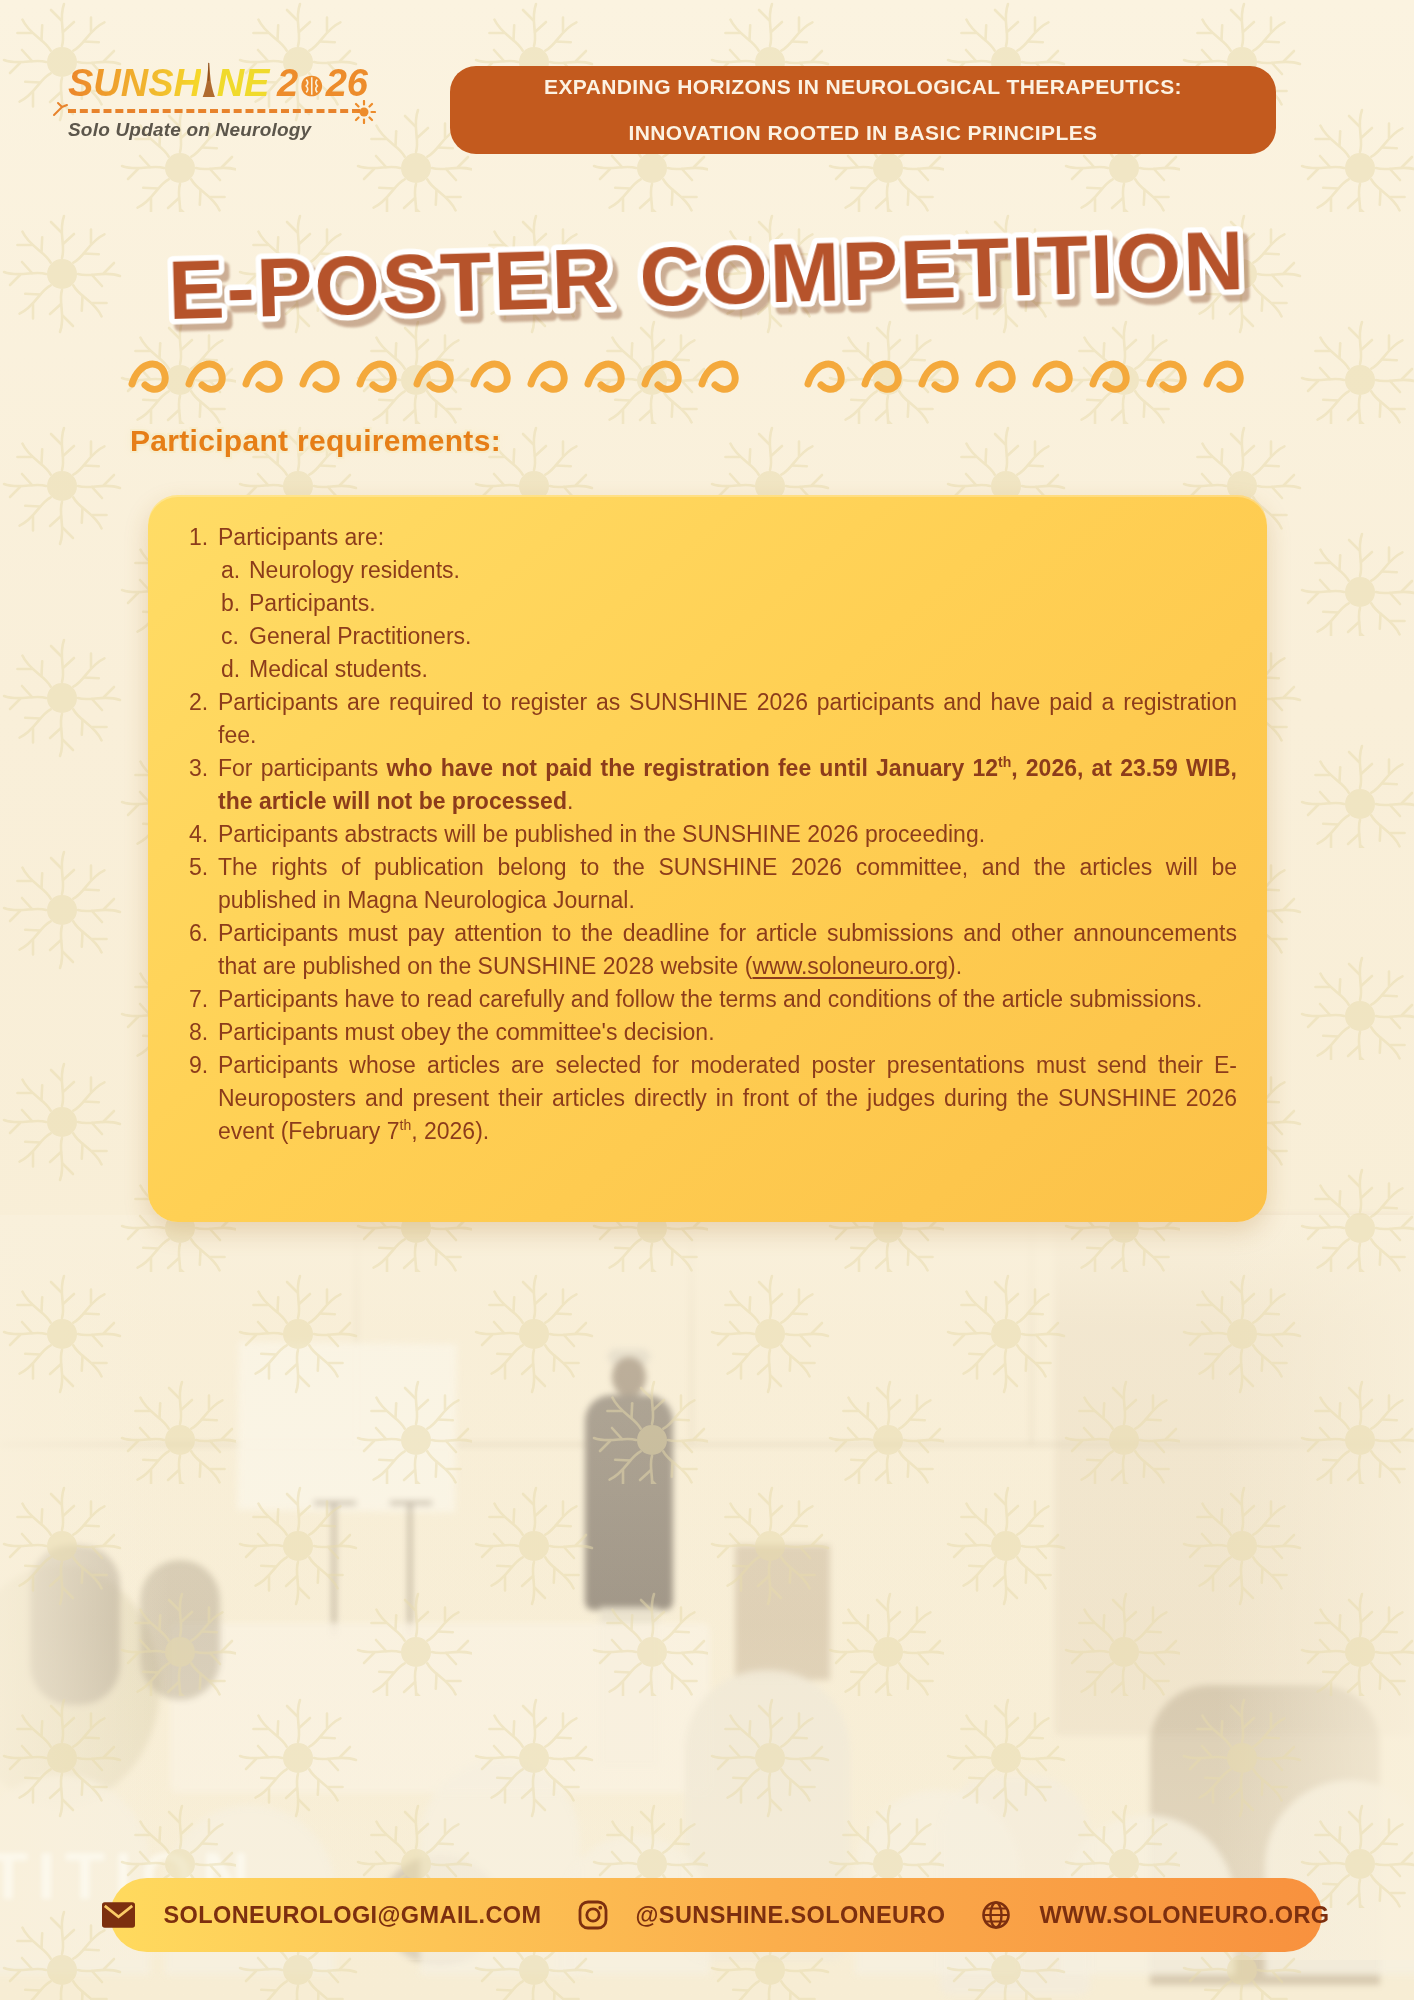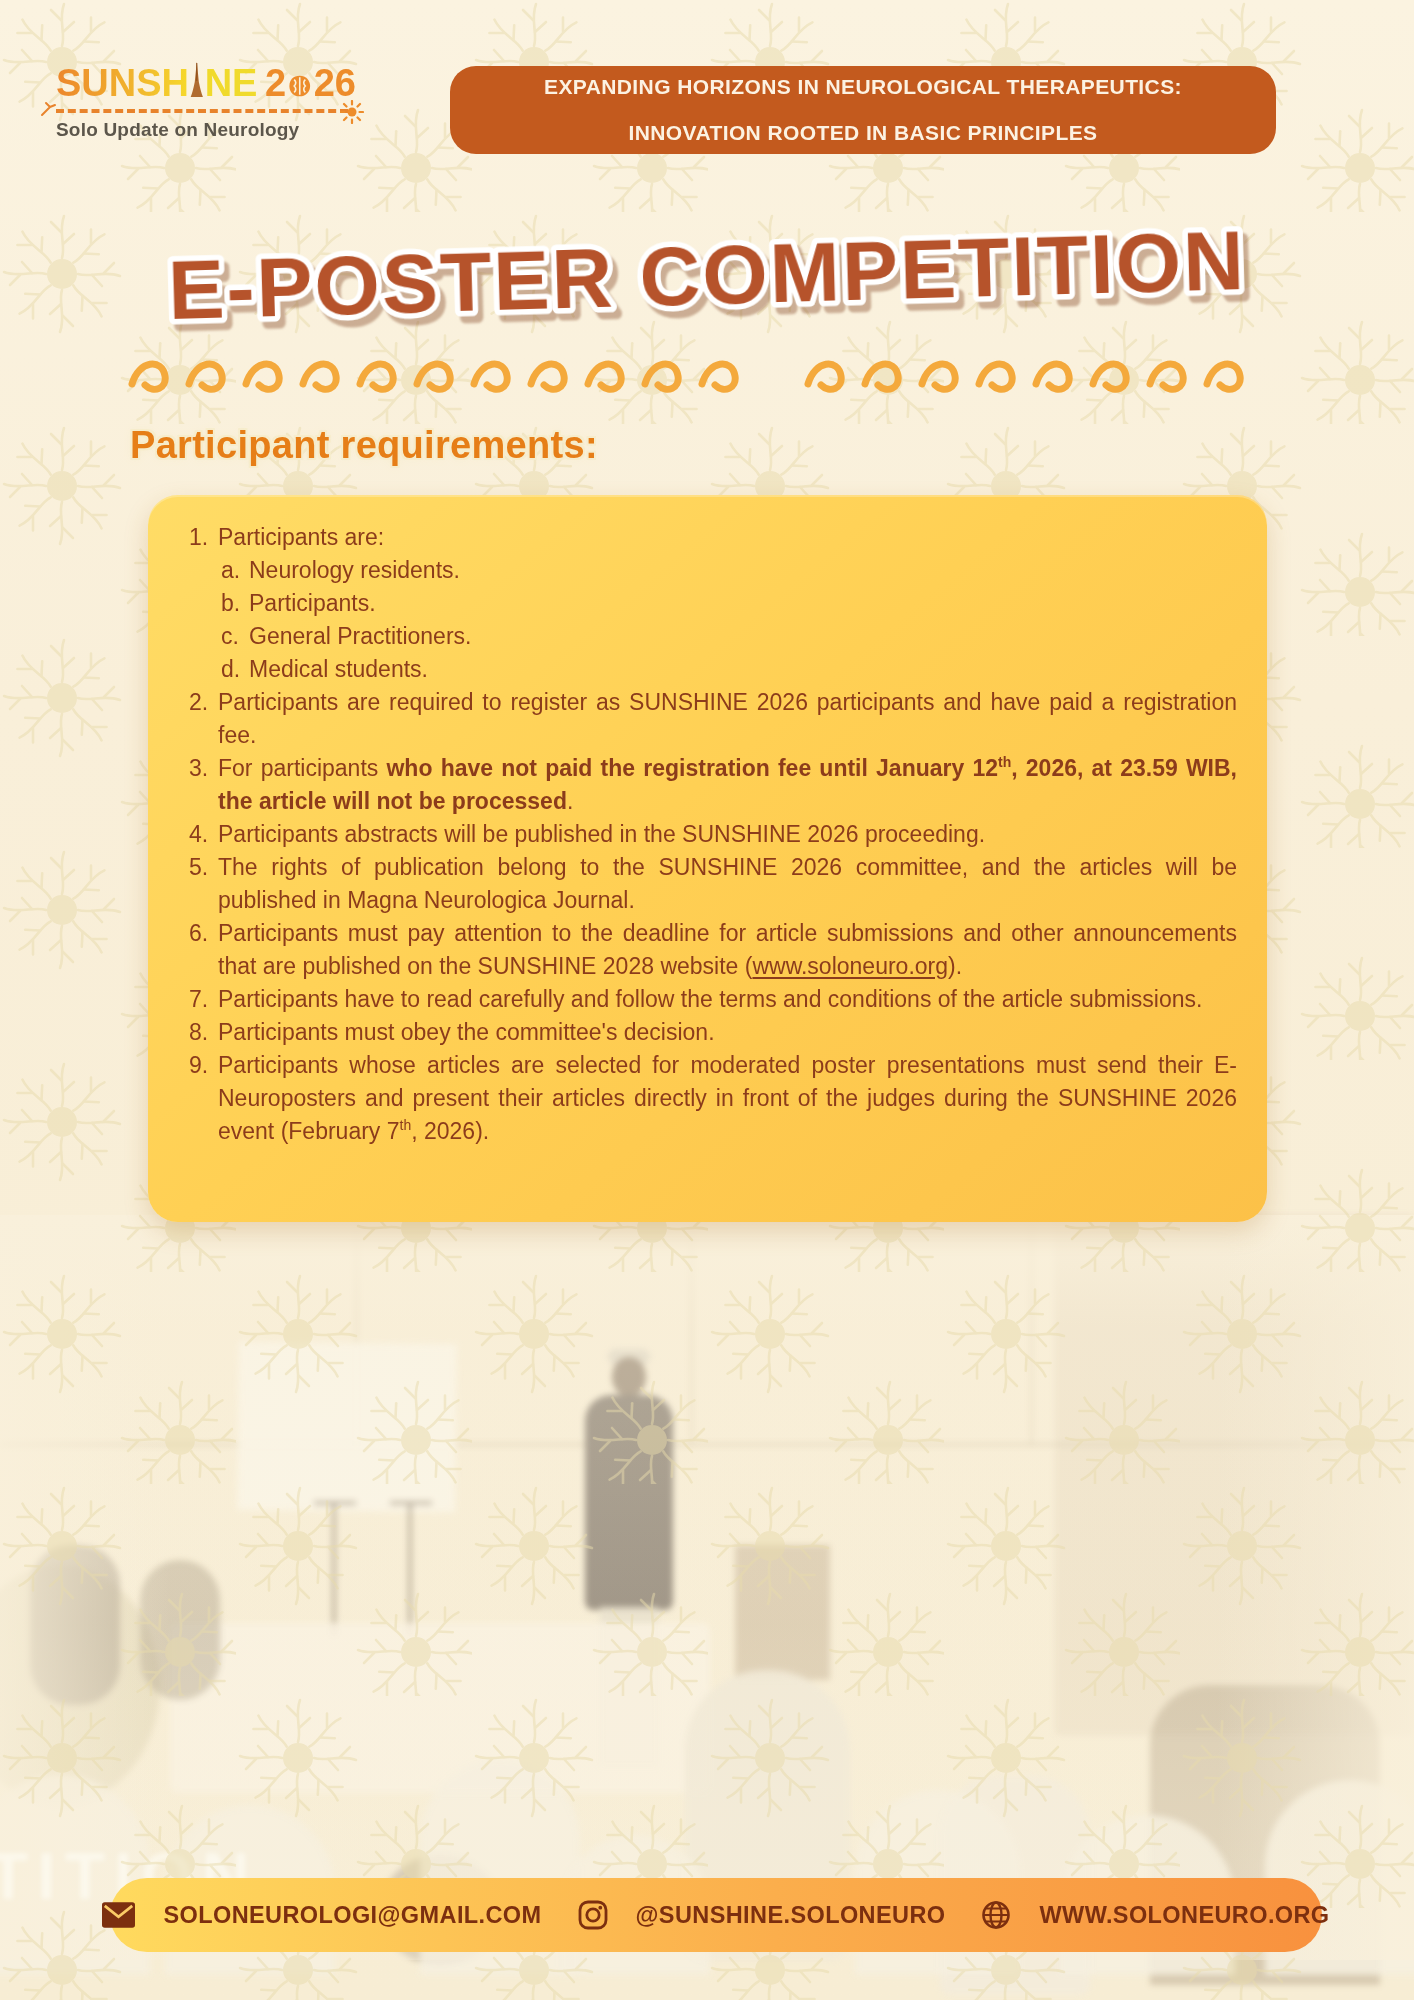--- a/index.html
+++ b/index.html
@@ -31,21 +31,21 @@
   .ph-h1{left:380px;top:640px;width:120px;height:110px;border-radius:50%;background:rgba(125,108,88,.5);}
   .ph-chair{border-radius:90px 90px 0 0;background:rgba(246,241,228,.86);}
   .photo-fade{position:absolute;left:0;top:1215px;width:1414px;height:745px;
      background:linear-gradient(90deg,rgba(249,240,219,.75) 0%,rgba(249,240,219,0) 12%,rgba(249,240,219,0) 86%,rgba(249,240,219,.75) 100%),
                 linear-gradient(180deg,#F9F0DB 0%,rgba(249,240,219,.25) 15%,rgba(249,240,219,.08) 55%,rgba(249,240,219,.38) 100%);}
   .pattern-svg{position:absolute;left:0;top:0;}
   .watermark{position:absolute;left:-12px;top:1838px;font-size:66px;font-weight:800;
      color:rgba(255,255,250,.55);letter-spacing:9px;filter:blur(2.5px);}
 
   
-  .logo{position:absolute;left:56px;top:58px;width:300px;}
+  .logo{position:absolute;left:68px;top:58px;width:300px;font-style:italic;}
   .logo-line{display:flex;align-items:flex-end;font-size:38px;font-weight:800;line-height:1;letter-spacing:0;}
   .lg-sunsh{background:linear-gradient(90deg,#EC862B 0%,#F2BE2E 70%,#F6D92A 100%);
             -webkit-background-clip:text;background-clip:text;color:transparent;}
   .lg-ne{color:#F0DA2C;}
   .lg-sp{width:9px;}
   .lg-year{color:#ED8C2B;}
   .tower-svg{margin:0 1px;}
   .brain-svg{margin:0 1px 1px 1px;}
   .logo-divider{margin-top:7px;position:relative;width:292px;border-top:4px dashed #E8832C;}
   .logo-tagline{margin-top:6px;font-size:19px;font-weight:800;color:#5C564B;letter-spacing:.2px;}
@@ -58,21 +58,21 @@
   .banner-line{font-size:21px;font-weight:800;color:#FCF2E2;letter-spacing:.4px;text-align:center;line-height:1.15;}
 
   
   .title-wrap{position:absolute;left:0;top:208px;width:1414px;transform:rotate(-1.6deg);}
   .title-text{font-family:"Liberation Sans",sans-serif;font-weight:bold;}
 
   
   .ornament{position:absolute;left:0;top:352px;width:1414px;height:52px;}
 
   
-  .req-heading{position:absolute;left:130px;top:424px;font-size:38px;font-weight:800;color:#E67E17;letter-spacing:.3px;
+  .req-heading{position:absolute;left:130px;top:424px;font-size:30px;font-weight:800;color:#E67E17;letter-spacing:.3px;
      text-shadow:0 0 2px #F6ECCB,0 0 9px #F6ECCB,2px 2px 0 rgba(246,236,203,.9),-2px -2px 0 rgba(246,236,203,.9),2px -2px 0 rgba(246,236,203,.9),-2px 2px 0 rgba(246,236,203,.9);}
 
   
   .req-box{position:absolute;left:148px;top:495px;width:1119px;height:727px;border-radius:30px;box-sizing:border-box;
      background:linear-gradient(140deg,#FFDC66 0%,#FFD054 45%,#FCC148 100%);
      box-shadow:0 10px 24px rgba(170,110,30,.22), inset 0 2px 0 rgba(255,255,255,.25);
      padding:26px 30px 0 37px;}
   ol.req{margin:0;padding:0;list-style:none;counter-reset:rn;color:#8C3C1B;font-size:23px;line-height:33px;}
   ol.req>li{counter-increment:rn;position:relative;padding-left:33px;text-align:justify;}
   ol.req>li::before{content:counter(rn) ".";position:absolute;left:4px;top:0;}

